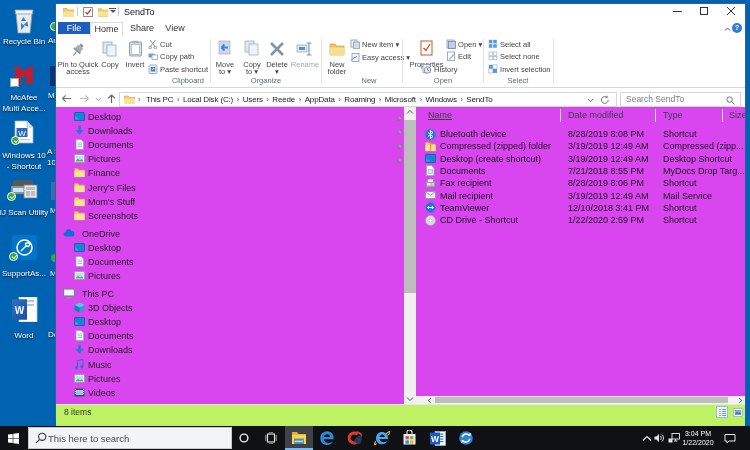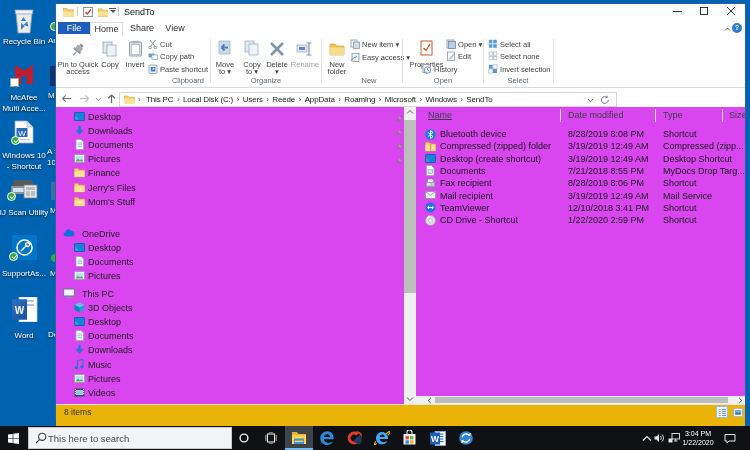--- a/index.html
+++ b/index.html
@@ -13,21 +13,21 @@
 .ovl-check { position:absolute; width:9px; height:9px; border-radius:50%; background:#39a93c; border:1px solid #fff; }
 .ovl-check:after { content:""; position:absolute; left:2px; top:2.2px; width:3.5px; height:1.8px; border-left:1.3px solid #fff; border-bottom:1.3px solid #fff; transform:rotate(-45deg); }
 
 
 #win { position:absolute; left:55px; top:3px; width:691px; height:416px; background:#fff; border:1px solid #26629e; }
 #titlebar { position:absolute; left:0; top:0; width:100%; height:16px; background:#fff; }
 #tabrow { position:absolute; left:0; top:16px; width:100%; height:16px; background:#fff; font-size:9px; color:#333; }
 #ribbon { position:absolute; left:0; top:32px; width:100%; height:52px; background:#fff; border-bottom:1px solid #d8d9da; font-size:7.5px; color:#444; }
 #addr { position:absolute; left:0; top:85px; width:100%; height:18px; background:#fff; }
 #content { position:absolute; left:0; top:103px; width:100%; height:297px; background:#d946ef; }
-#statusbar { position:absolute; left:0; top:400px; width:100%; height:31px; background:#eab308; border-top:1px solid #e5e5e5; font-size:8.5px; color:#333; }
+#statusbar { position:absolute; left:0; top:400px; width:100%; height:31px; background:#bef264; border-top:1px solid #e5e5e5; font-size:8.5px; color:#333; }
 
 .tab { position:absolute; top:0; height:16px; line-height:16px; text-align:center; }
 .grp-lbl { position:absolute; bottom:2px; width:100%; text-align:center; color:#5d6b75; font-size:7.5px; }
 .rsep { position:absolute; top:3px; bottom:4px; width:1px; background:#e2e3e4; }
 .bsep { color:#52575e; margin:0 3.5px; }
 .big { position:absolute; text-align:center; color:#444; }
 .big .lbl { position:absolute; top:21px; width:100%; line-height:7px; font-size:7.5px; }
 .srow { position:absolute; height:11px; line-height:11px; font-size:7.5px; color:#444; white-space:nowrap; }
 
 
@@ -343,20 +343,27 @@
       <div class="abs" style="left:18px;top:0;color:#52575e;">›</div>
       <span style="margin-left:26px;">This PC</span><span class="bsep">›</span>Local Disk (C:)<span class="bsep">›</span>Users<span class="bsep">›</span>Reede<span class="bsep">›</span>AppData<span class="bsep">›</span>Roaming<span class="bsep">›</span>Microsoft<span class="bsep">›</span>Windows<span class="bsep">›</span>SendTo
       <svg class="abs" style="right:22px;top:5px;" width="7" height="5" viewBox="0 0 7 5">
           <path d="M1 1 L3.5 3.8 L6 1" stroke="#6f757d" stroke-width="1" fill="none"></path>
         </svg>
       <svg class="abs" style="right:6px;top:2px;" width="10" height="10" viewBox="0 0 10 10">
           <path d="M8.2 5 a3.4 3.4 0 1 1 -1.1 -2.5" stroke="#6f757d" stroke-width="1" fill="none"></path>
           <path d="M7.5 0.5 L7.6 3 L5.2 2.7 Z" fill="#6f757d"></path>
         </svg>
     </div>
+    <div class="abs" style="left:564px;top:3px;width:121px;height:15px;border:1px solid #d6d6d6;background:#fff;font-size:8.5px;color:#777c83;line-height:13px;">
+      <span style="margin-left:5px;">Search SendTo</span>
+      <svg class="abs" style="right:5px;top:3px;" width="9" height="9" viewBox="0 0 9 9">
+          <circle cx="3.6" cy="3.6" r="2.7" fill="none" stroke="#6f757d" stroke-width="1"></circle>
+          <path d="M5.7 5.7 L8.3 8.3" stroke="#6f757d" stroke-width="1"></path>
+        </svg>
+    </div>
   </div>
   <div id="content">
     <div id="tree" class="abs" style="left:0;top:0;width:348px;height:297px;overflow:hidden;">
       <div class="trow" style="top:3px;width:348px;">
           <span class="abs" style="left:18px;top:1px;"><svg width="11" height="11" viewBox="0 0 11 11">
               <rect x="0.5" y="1.5" width="10" height="8" rx="0.5" fill="#1583d7" stroke="#0d63ab" stroke-width="0.9"></rect>
               <path d="M1.4 8.6 L1.4 5 L5 8.6 Z" fill="#45a1e8"></path>
             </svg></span>
           <span class="abs" style="left:32px;">Desktop</span>
           <span class="pin" style="left:339px;top:3px;"><svg width="8" height="8" viewBox="0 0 8 8">
@@ -427,20 +434,27 @@
               <path d="M0.5 4.2 L10.5 4.2 L10.5 10 L0.5 10 Z" fill="#fbe299"></path>
             </svg></span>
           <span class="abs" style="left:32px;">Jerry's Files</span>
         </div>
       <div class="trow" style="top:87.6px;width:348px;">
           <span class="abs" style="left:18px;top:1px;"><svg width="11" height="11" viewBox="0 0 11 11">
               <path d="M0.5 1.5 L4 1.5 L5 3 L10.5 3 L10.5 10 L0.5 10 Z" fill="#f5ce6e" stroke="#d9a938" stroke-width="0.6"></path>
               <path d="M0.5 4.2 L10.5 4.2 L10.5 10 L0.5 10 Z" fill="#fbe299"></path>
             </svg></span>
           <span class="abs" style="left:32px;">Mom's Stuff</span>
+        </div>
+      <div class="trow" style="top:101.7px;width:348px;">
+          <span class="abs" style="left:18px;top:1px;"><svg width="11" height="11" viewBox="0 0 11 11">
+              <path d="M0.5 1.5 L4 1.5 L5 3 L10.5 3 L10.5 10 L0.5 10 Z" fill="#f5ce6e" stroke="#d9a938" stroke-width="0.6"></path>
+              <path d="M0.5 4.2 L10.5 4.2 L10.5 10 L0.5 10 Z" fill="#fbe299"></path>
+            </svg></span>
+          <span class="abs" style="left:32px;">Screenshots</span>
         </div>
       <div class="trow" style="top:120px;width:348px;">
           <span class="abs" style="left:7px;top:1px;"><svg width="12" height="11" viewBox="0 0 12 11">
               <path d="M3 8.5 a2.3 2.3 0 0 1 -0.3 -4.6 a3 3 0 0 1 5.8 -0.8 a2.7 2.7 0 0 1 0.5 5.4 Z" fill="#0f6fd7"></path>
             </svg></span>
           <span class="abs" style="left:26px;">OneDrive</span>
         </div>
       <div class="trow" style="top:134.1px;width:348px;">
           <span class="abs" style="left:18px;top:1px;"><svg width="11" height="11" viewBox="0 0 11 11">
               <rect x="0.5" y="1.5" width="10" height="8" rx="0.5" fill="#1583d7" stroke="#0d63ab" stroke-width="0.9"></rect>

